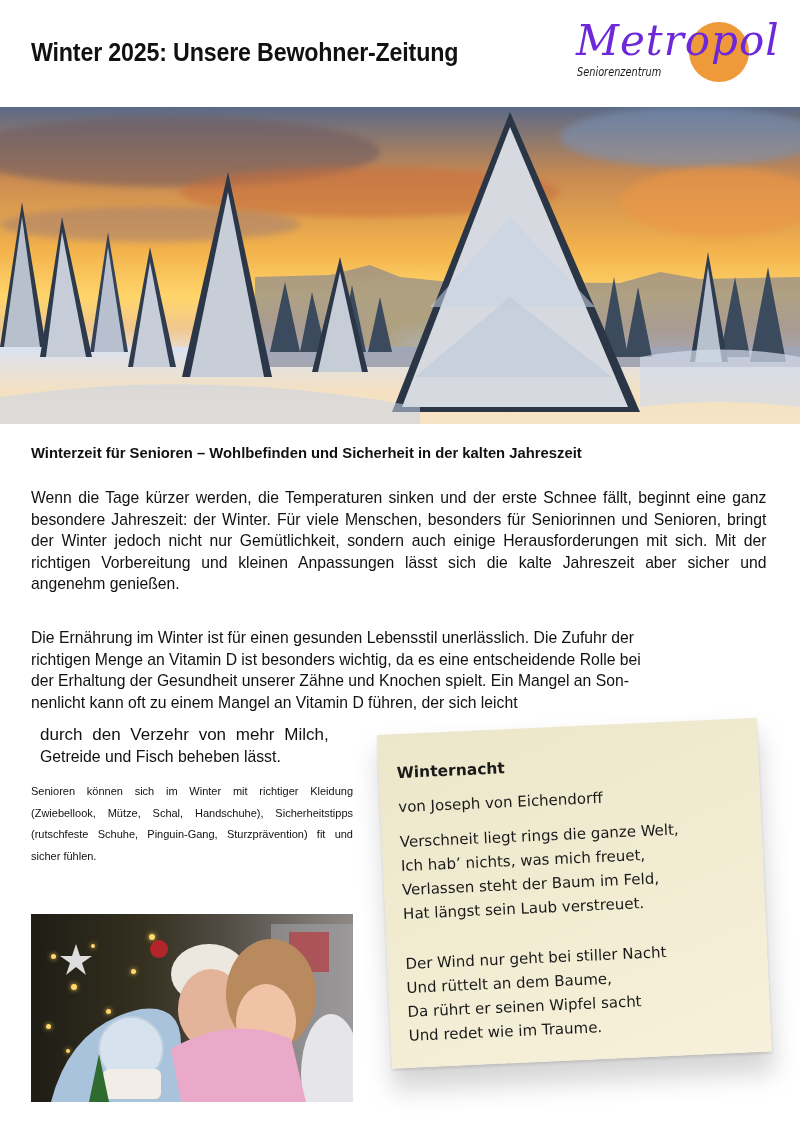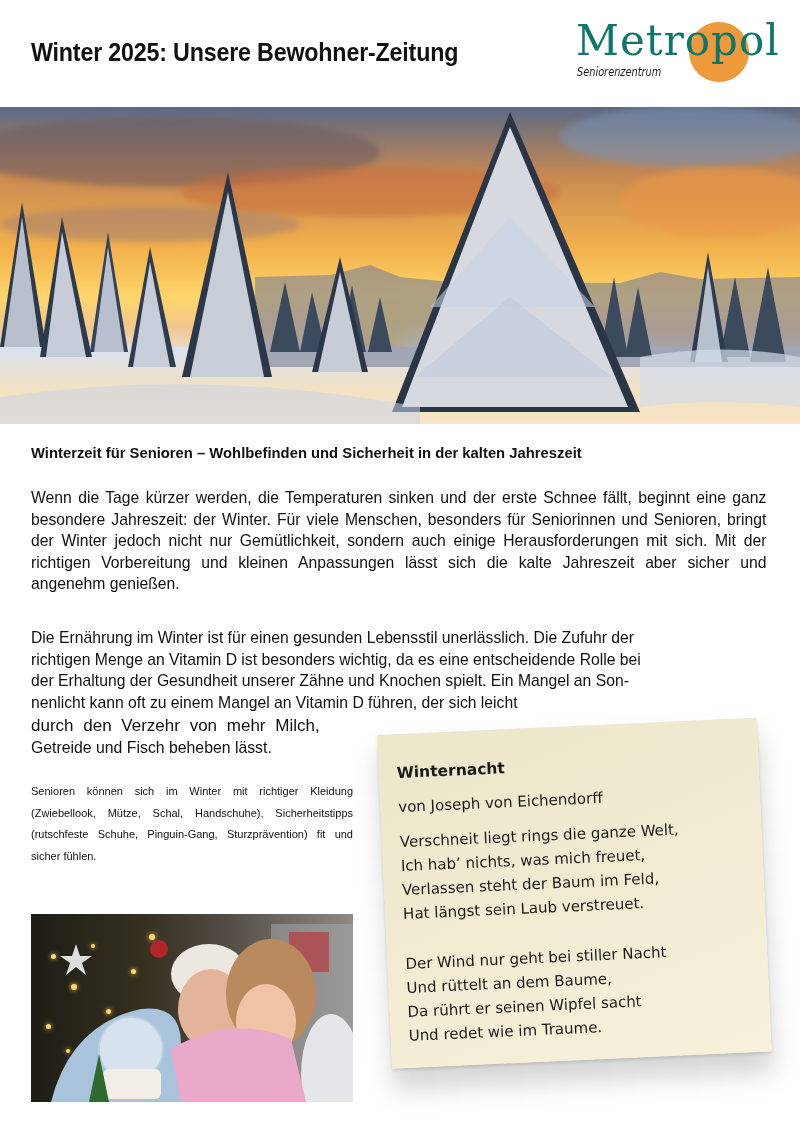--- a/index.html
+++ b/index.html
@@ -15,22 +15,22 @@
   }
   .header-title .lead { font-weight: 900; }
   .header-title .rest { font-weight: bold; }
 
   .logo { position: absolute; left: 572px; top: 18px; width: 200px; height: 68px; }
   .logo .sun {
     position: absolute; left: 117px; top: 4px; width: 60px; height: 60px; border-radius: 50%;
     background: #ef9a3a;
   }
   .logo .word {
-    position: absolute; left: 4px; top: -2px; font-family: "DejaVu Serif", serif; 
-    font-size: 42px; color: #0f766e; letter-spacing: 1px; white-space: nowrap;
+    position: absolute; left: 4px; top: -2px; font-family: "DejaVu Serif", serif; font-style: italic;
+    font-size: 42px; color: #6d28d9; letter-spacing: 1px; white-space: nowrap;
   }
   .logo .sub {
     position: absolute; left: 5px; top: 47px; font-family: "DejaVu Sans", sans-serif; font-style: italic;
     font-size: 11.5px; color: #1c1c1c; white-space: nowrap; transform: scaleX(0.85); transform-origin: left;
   }
 
   .banner {
     position: absolute; left: 0; top: 107px; width: 800px; height: 317px; overflow: hidden;
     background: linear-gradient(180deg, #5b6a86 0%, #c98a52 22%, #f3b24c 45%, #ffd56b 60%, #f0c78f 70%, #e9e8f0 80%, #f7e3c3 100%);
   }
@@ -49,21 +49,21 @@
     position: absolute; left: 31px; top: 444px; margin: 0; font-size: 15.5px; font-weight: bold;
     transform: scaleX(0.955); transform-origin: left center; white-space: nowrap;
   }
   .para {
     position: absolute; margin: 0; font-size: 17px; line-height: 21.5px; color: #111;
     text-align: justify; transform-origin: left top;
   }
   .para1 { left: 31px; top: 487px; width: 795px; transform: scaleX(0.925); }
   .para2 { left: 31px; top: 627px; width: 795px; transform: scaleX(0.925); }
   .para2 .line { display: block; }
-  .para2-tail { position: absolute; left: 31px; top: 715px; margin: 0; font-size: 17px; line-height: 21.5px; }
+  .para2-tail { position: absolute; left: 31px; top: 715px; margin: 9px; font-size: 17px; line-height: 21.5px; }
   .para3 {
     position: absolute; left: 31px; top: 781px; width: 322px; margin: 0; font-size: 11px;
     line-height: 21.5px; text-align: justify;
   }
 
   .note-shadow {
     position: absolute; left: 385px; top: 742px; width: 382px; height: 340px;
     transform: rotate(-2.6deg); background: rgba(0,0,0,0.16); filter: blur(12px);
   }
   .note {

